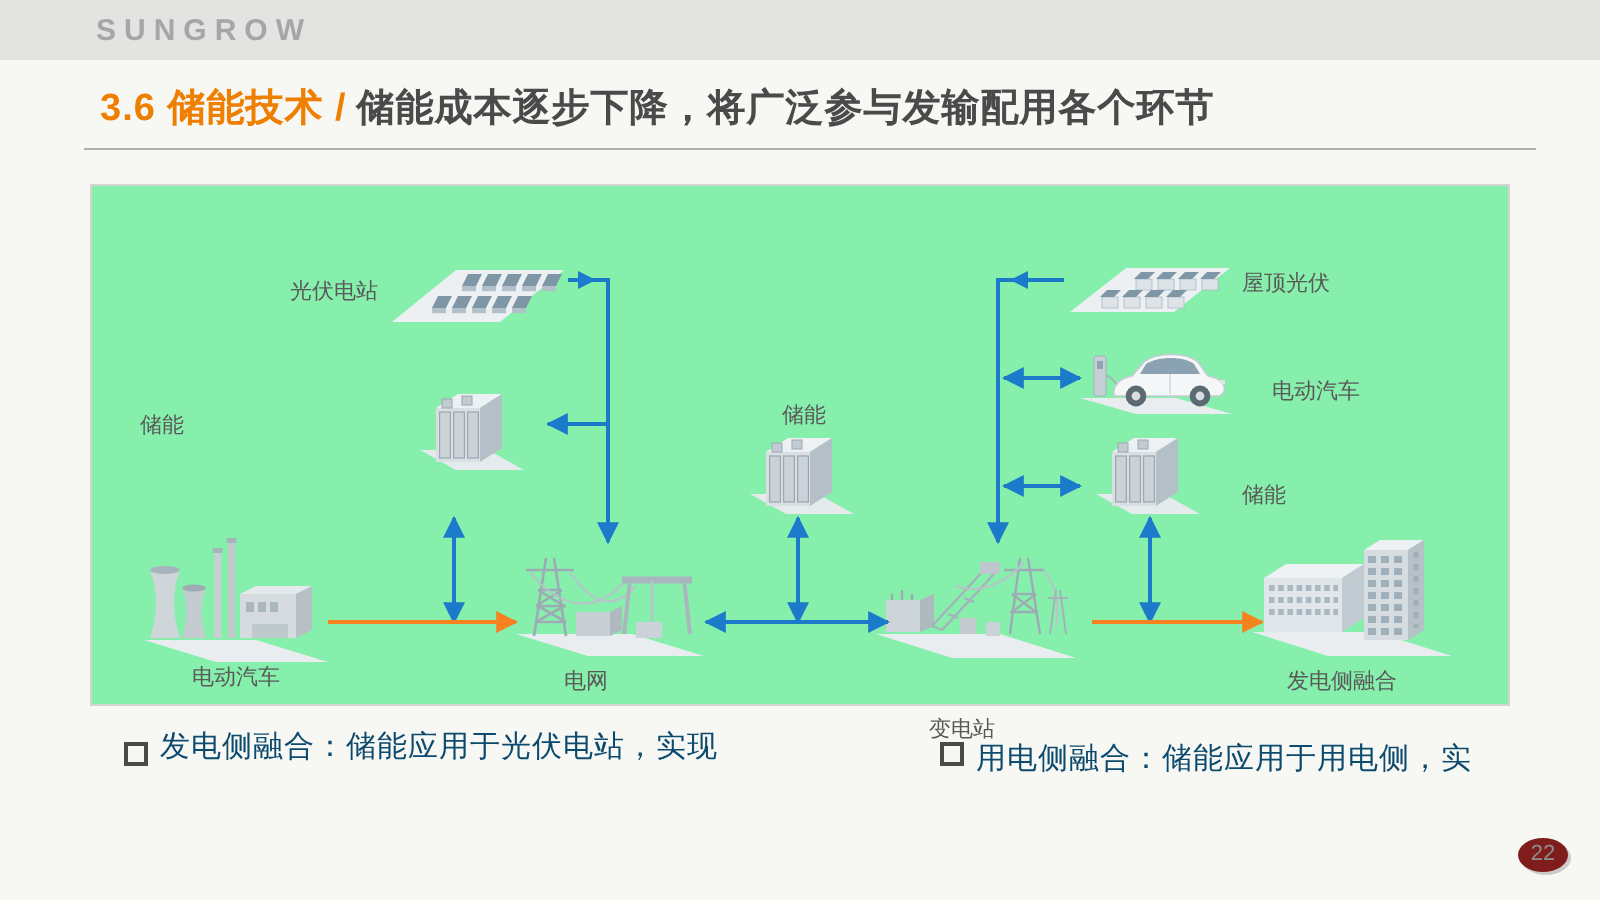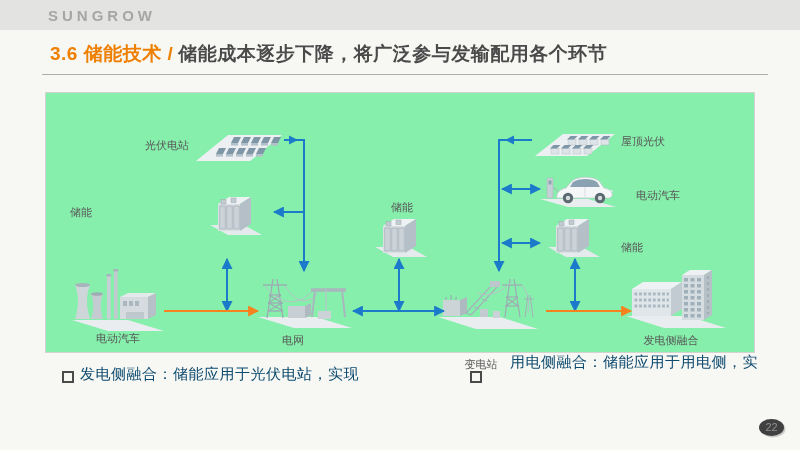--- a/index.html
+++ b/index.html
@@ -29,21 +29,21 @@
   .icon { position:absolute; }
   .node-label { position:absolute; font-size:11px; color:#595959; white-space:nowrap; }
   .node-label.center { text-align:center; }
   .flow { position:absolute; left:0; top:0; pointer-events:none; }
   
   .bullet-square { position:absolute; width:8px; height:8px; border:2px solid #4a4a4a; background:transparent; }
   .bullet-text { position:absolute; font-size:15px; color:#0c4a6e; line-height:23px; letter-spacing:0.5px; }
   
   .page-badge {
     position:absolute; left:759px; top:419px; width:25px; height:17px;
-    background:#404040; border-radius:50%; color:#8f8f8f; font-size:11px;
+    background:#7f1d1d; border-radius:50%; color:#8f8f8f; font-size:11px;
     text-align:center; line-height:17px; box-shadow:1.5px 1.5px 0 #cbcbc9;
   }
 </style>
 </head>
 <body>
 
 <div class="slide">
 
   <div class="topbar">
     <div class="logo">SUNGROW</div>
@@ -314,19 +314,19 @@
       </g>
     </svg>
   </div>
 
   <div class="bullet-square" style="left:62px; top:371px;"></div>
   <div class="bullet-text" style="left:80px; top:362px; width:350px;">
     <div>发电侧融合：储能应用于光伏电站，实现</div>
   </div>
 
   <div class="bullet-square" style="left:470px; top:371px;"></div>
-  <div class="bullet-text" style="left:488px; top:350px; width:270px;text-align:right;">
+  <div class="bullet-text" style="left:488px; top:368px; width:270px;">
     <div>用电侧融合：储能应用于用电侧，实</div>
   </div>
 
   <div class="page-badge">22</div>
 
 </div>
 
 </body></html>

